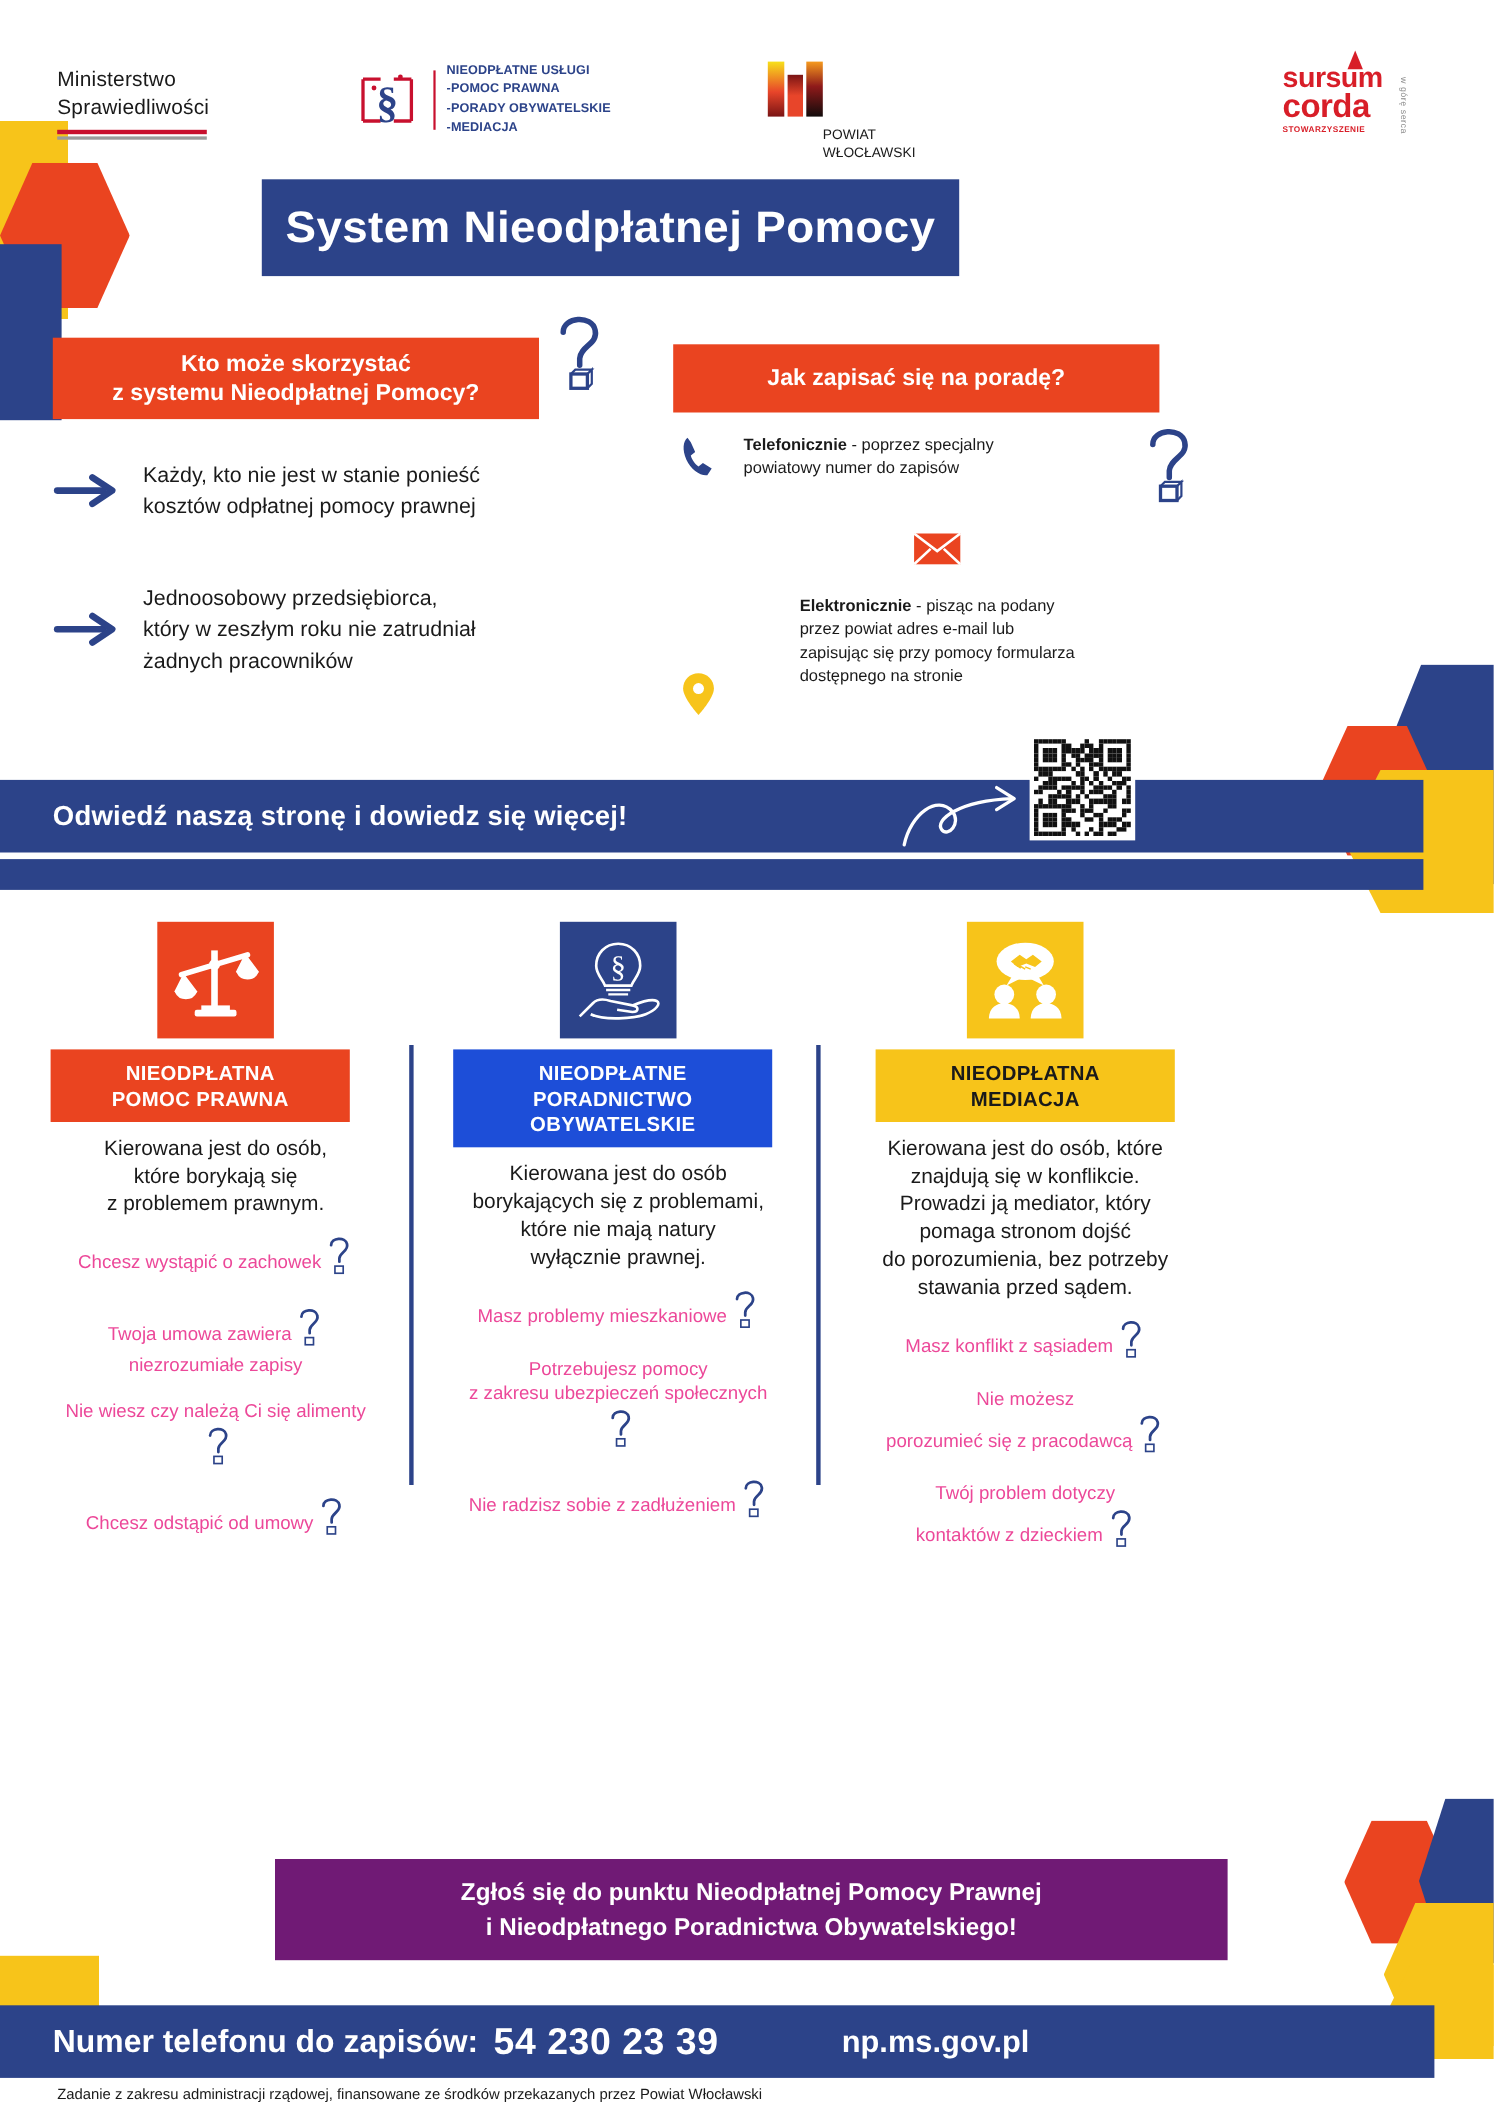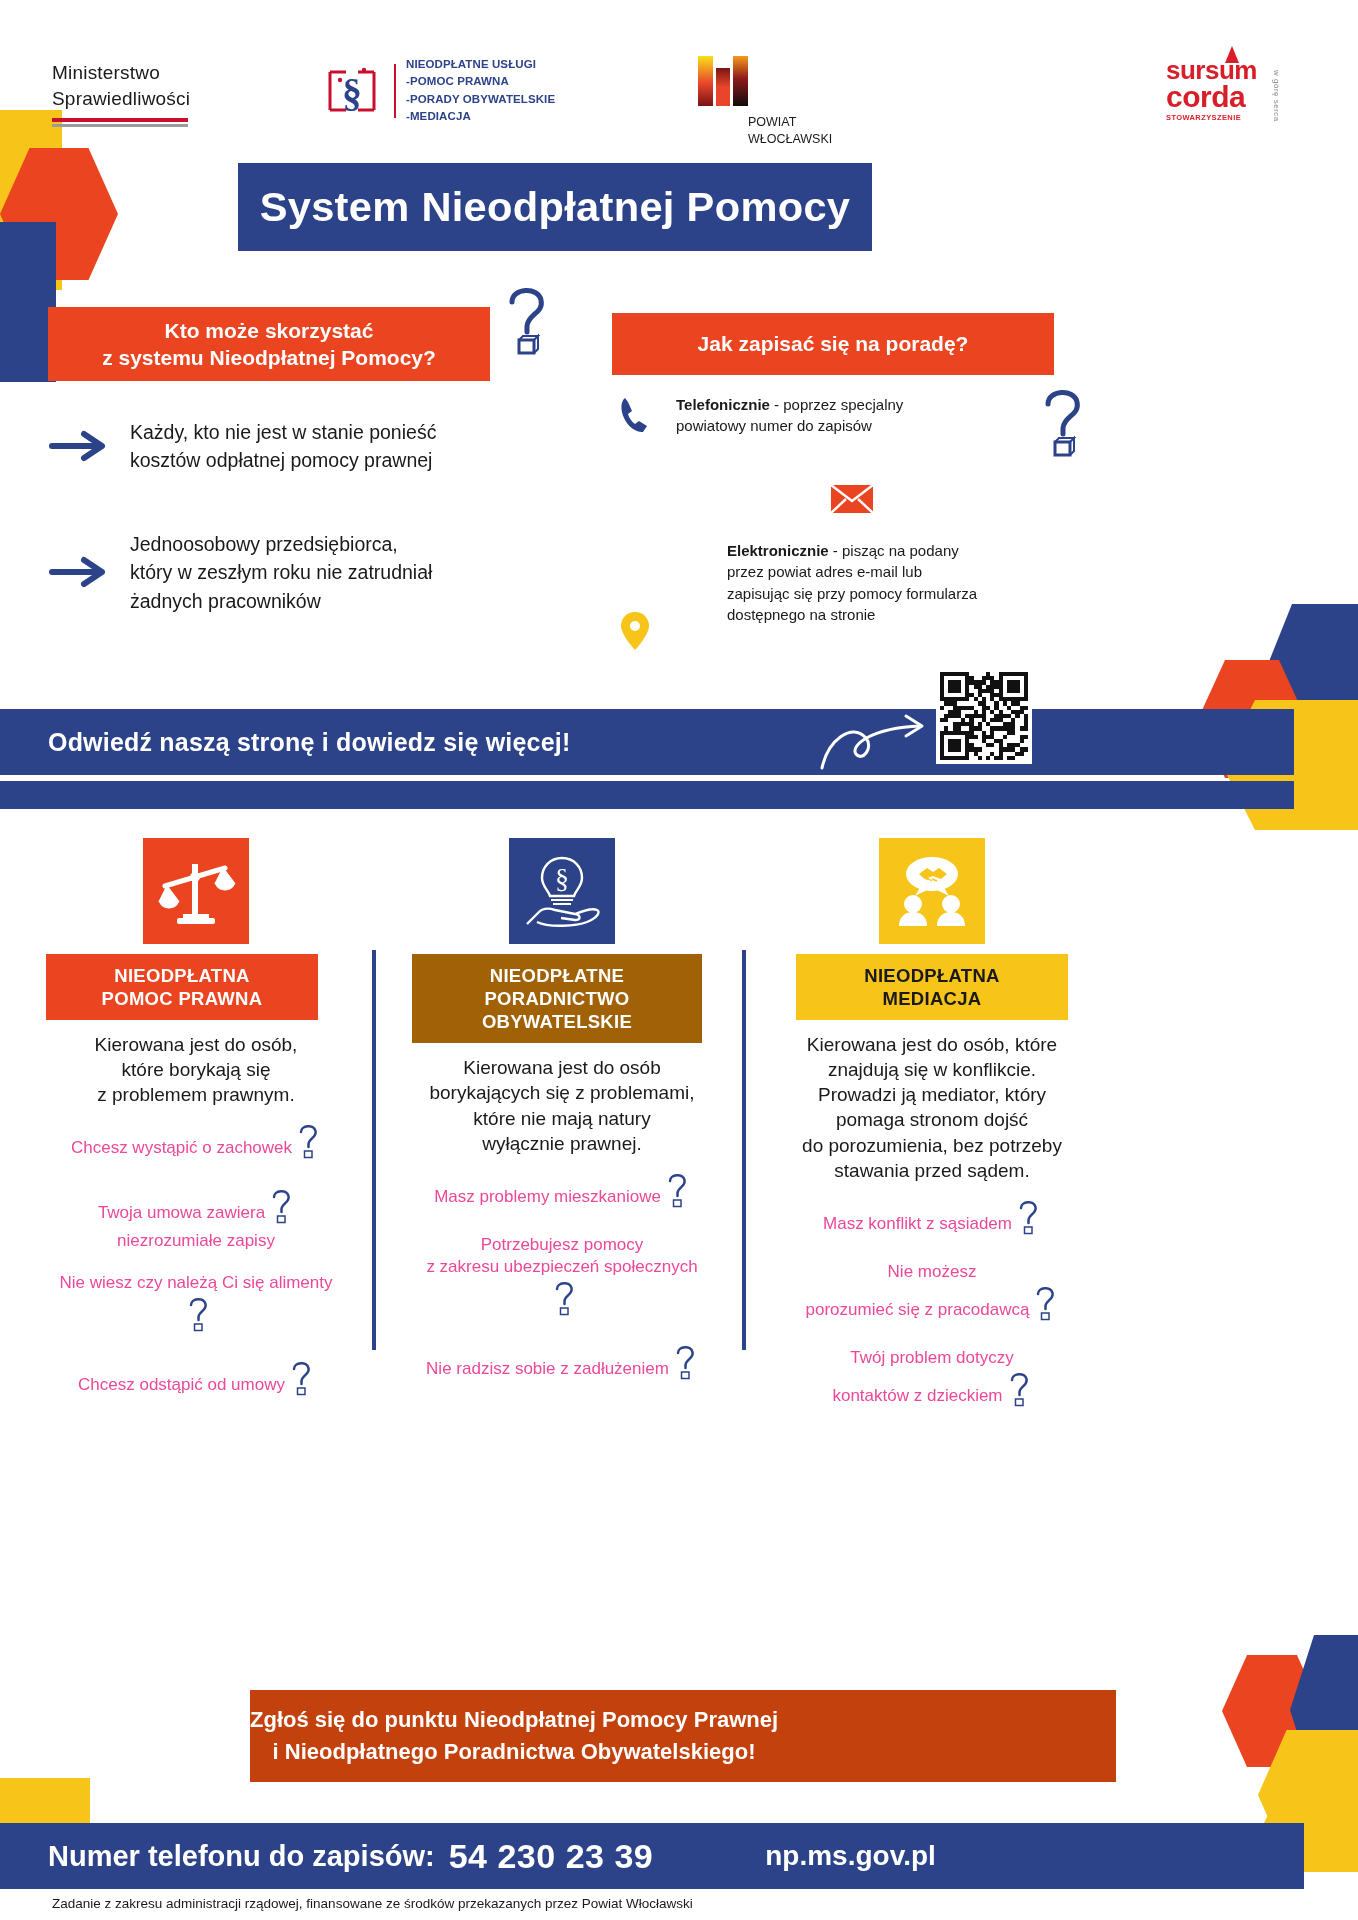--- a/index.html
+++ b/index.html
@@ -182,43 +182,43 @@
   #svc-1 { left: 46px; }
   #svc-2 { left: 412px; }
   #svc-3 { left: 782px; }
   .svc .svc-icon { width: 106px; height: 106px; margin: 0 auto; display:flex; align-items:center; justify-content:center; }
   .svc .svc-head {
     margin-top: 10px; padding: 10px 6px;
     color: #fff; font-weight: bold; font-size: 18.5px; line-height: 1.25;
     letter-spacing: .3px;
   }
   #svc-1 .svc-head { background: #ea4420; width: 272px; margin-left: 0; }
-  #svc-2 .svc-head { background: #a16207; width: 290px; margin-left: 0; }
+  #svc-2 .svc-head { background: #1d4ed8; width: 290px; margin-left: 0; }
   #svc-3 .svc-head { background: #f7c41a; color: #1a1a1a; width: 272px; margin-left: 14px; }
   .svc .svc-desc {
     margin-top: 12px; font-size: 19px; color: #1a1a1a; line-height: 1.32;
   }
   .svc .svc-items { margin-top: 14px; }
   .svc .svc-item {
     position: relative; display: block;
     font-size: 17px; color: #ec4899; line-height: 1.3;
     margin-bottom: 20px;
   }
   .svc .svc-item .qm-inline {
     display: inline-block; vertical-align: -6px; margin-left: 3px;
   }
   .col-div { position: absolute; width: 4px; background: #2c4389; }
   #div-1 { left: 372px; top: 950px; height: 400px; }
   #div-2 { left: 742px; top: 950px; height: 400px; }
 
   
   #cta-bar {
     position: absolute; left: 250px; top: 1690px;
-    width: 866px; height: 92px; background: #c2410c;
-    display: flex; align-items: center; justify-content: flex-start; text-align: center;
+    width: 866px; height: 92px; background: #701a75;
+    display: flex; align-items: center; justify-content: center; text-align: center;
   }
   #cta-bar .cta-txt {
     color: #fff; font-weight: bold; font-size: 22px; line-height: 1.45;
   }
 
   
   #phone-bar {
     position: absolute; left: -6px; top: 1823px;
     width: 1310px; height: 66px; background: #2c4389;
     display: flex; align-items: center;

